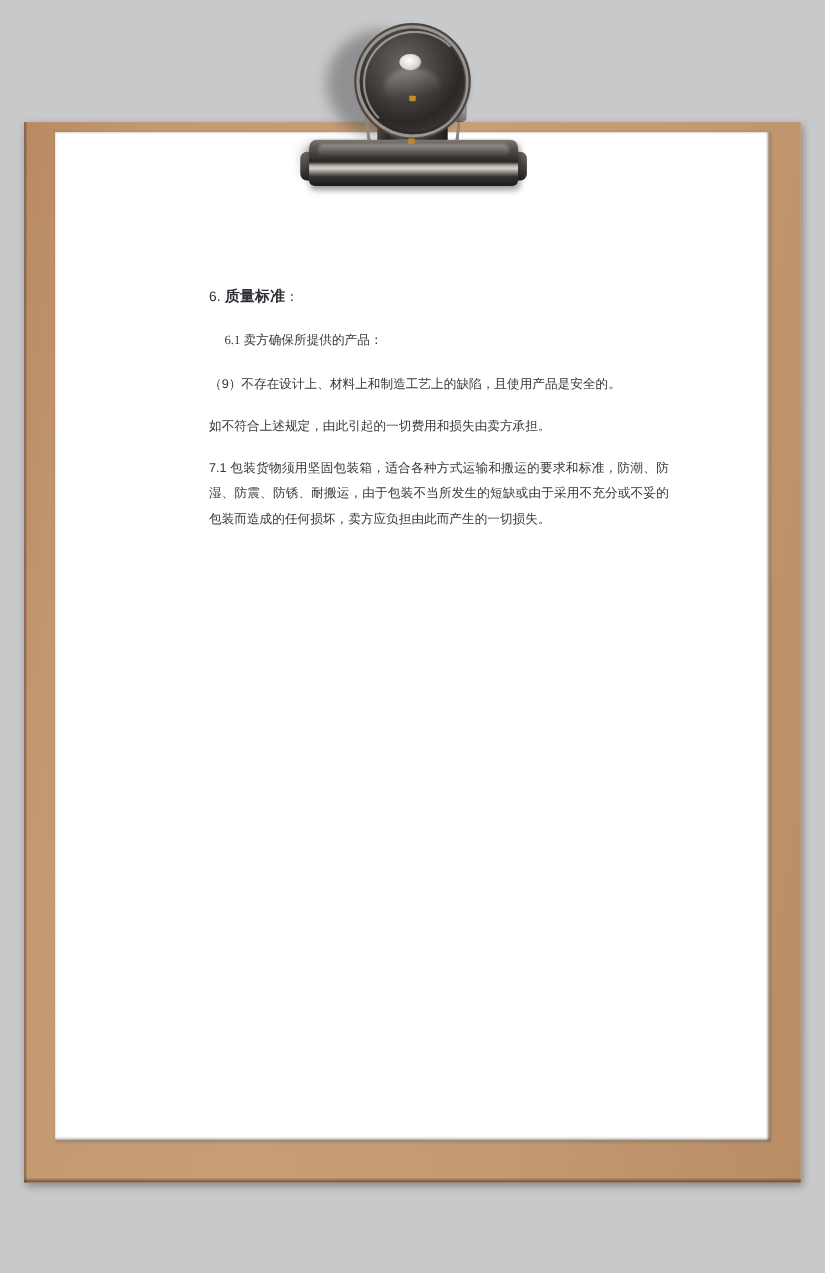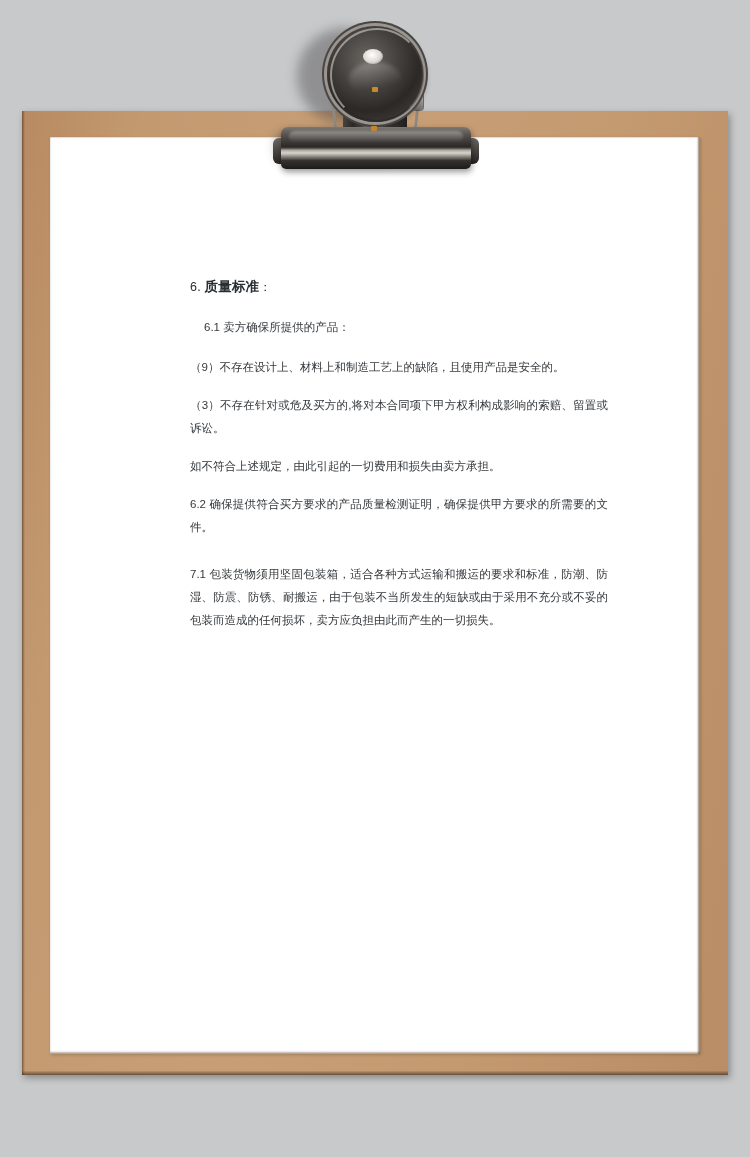--- a/index.html
+++ b/index.html
@@ -35,21 +35,21 @@
     position: absolute;
     left: 0; bottom: 0;
     width: 100%; height: 4px;
     background: linear-gradient(180deg, rgba(90,62,40,0.10), rgba(55,38,25,0.65));
   }
 
   
   .paper {
     position: absolute;
     left: 28px;
-    top: 26px;
+    top: 9px;
     width: 650px;
     height: 917px;
     background: #ffffff;
     box-shadow:
       -2px 0 2px rgba(70,45,25,0.55) inset,
       0 -2px 2px rgba(70,45,25,0.35) inset,
       1px 1px 3px rgba(0,0,0,0.18);
   }
 
   
@@ -76,20 +76,21 @@
   }
   .h-sec .tail {
     font-weight: normal;
     font-size: 12px;
   }
   .sub {
     font-size: 11.5px;
     margin: 0 0 17px 0;
     line-height: 1.95;
     text-indent: 14px;
+    font-family: Liberation Serif, serif;
   }
   .para {
     font-size: 11.5px;
     margin: 0 0 15px 0;
     line-height: 2.0;
     text-align: justify;
     text-justify: inter-ideograph;
   }
   .gap-lg { margin-bottom: 24px; }
 
@@ -288,25 +289,23 @@
       <p class="h-sec">
         <span class="num">6.</span>
         <span class="ttl">质量标准</span><span class="tail">：</span>
       </p>
 
       <p class="sub">6.1  卖方确保所提供的产品：</p>
 
 
       <p class="para">（9）不存在设计上、材料上和制造工艺上的缺陷，且使用产品是安全的。</p>
 
-      <p class="para">（3）不存在针对或危及买方的,将对本合同项下甲方权利构成影响的索赔、留置或诉讼。</p>
 
       <p class="para">如不符合上述规定，由此引起的一切费用和损失由卖方承担。</p>
 
-      <p class="para gap-lg">6.2  确保提供符合买方要求的产品质量检测证明，确保提供甲方要求的所需要的文件。</p>
 
 
       <p class="para">7.1 包装货物须用坚固包装箱，适合各种方式运输和搬运的要求和标准，防潮、防湿、防震、防锈、耐搬运，由于包装不当所发生的短缺或由于采用不充分或不妥的包装而造成的任何损坏，卖方应负担由此而产生的一切损失。</p>
 
 
 
     </div>
   </div>
 </div>
 

